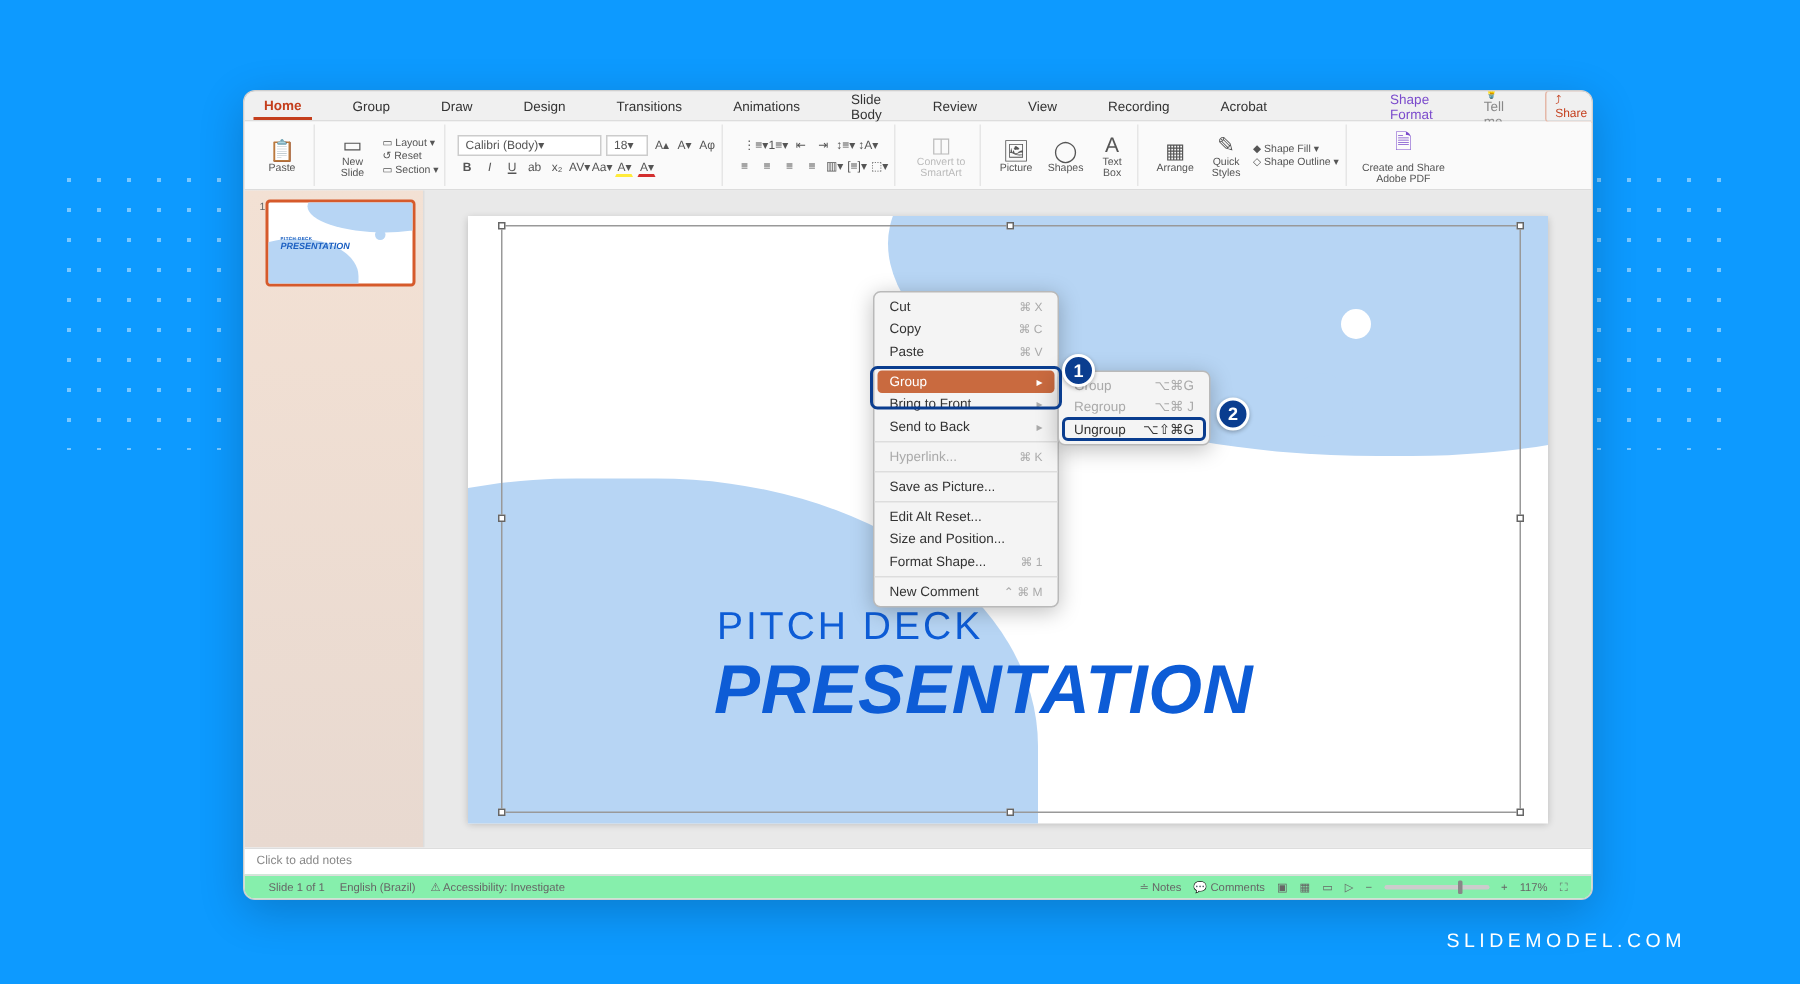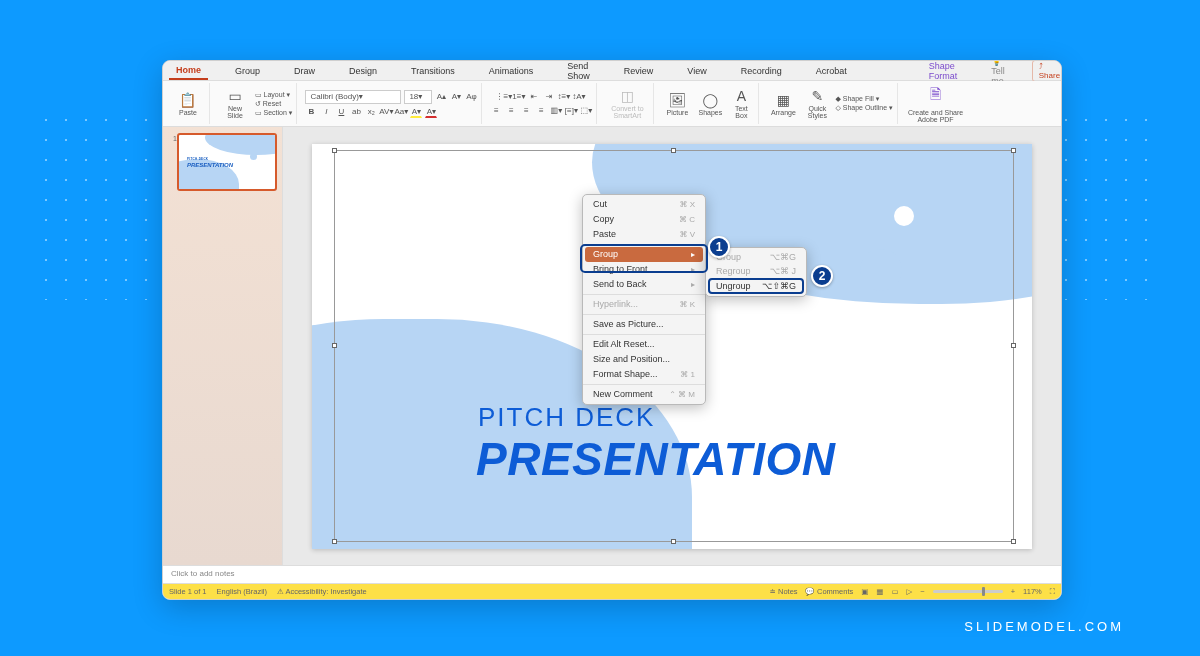--- a/index.html
+++ b/index.html
@@ -52,42 +52,42 @@
   .cmenu hr { border: none; border-top: 1px solid #ddd; margin: 2px 0; }
   .submenu { position: absolute; left: 393px; top: 103px; width: 102px; background: #f4f4f4; border: 1px solid #b9b9b9; border-radius: 5px; box-shadow: 0 3px 14px rgba(0,0,0,0.25); font-size: 9px; z-index: 11; padding: 2px; }
   .submenu .mi { display: flex; justify-content: space-between; padding: 2px 8px; color: #333; cursor: pointer; }
   .submenu .mi.disabled { color: #aaa; }
   .submenu .mi.hl { border: 2px solid #0a3d8f; border-radius: 4px; padding: 1px 6px; }
   .hlcircle { position: absolute; color: #fff; background: #0a3d8f; font-weight: 900; font-size: 12px; width: 22px; height: 22px; border-radius: 50%; display: flex; align-items: center; justify-content: center; z-index: 20; border: 2px solid #fff; box-shadow: 0 1px 3px rgba(0,0,0,0.3); }
   .hl1 { left: 396px; top: 92px; }
   .hl2 { left: 499px; top: 121px; }
   .grouphl { position: absolute; left: 268px; top: 100px; width: 128px; height: 29px; border: 2px solid #0a3d8f; border-radius: 5px; z-index: 15; pointer-events: none; }
   .notesbar { height: 18px; background: #fff; border-top: 1px solid #ddd; font-size: 8px; color: #888; padding: 3px 8px; }
-  .statusbar { height: 16px; background: #fde047; border-top: 1px solid #ddd; display: flex; align-items: center; font-size: 7.5px; color: #666; padding: 0 6px; gap: 10px; }
+  .statusbar { height: 16px; background: #86efac; border-top: 1px solid #ddd; display: flex; align-items: center; font-size: 7.5px; color: #666; padding: 0 16px; gap: 10px; }
   .statusbar .right { margin-left: auto; display: flex; align-items: center; gap: 8px; }
   .zoomslider { width: 70px; height: 3px; background: #ccc; border-radius: 2px; position: relative; }
   .zoomslider::after { content: ''; position: absolute; right: 18px; top: -3px; width: 3px; height: 9px; background: #888; border-radius: 1px; }
   .brand { position: absolute; right: 76px; bottom: 22px; color: #fff; font-size: 13px; letter-spacing: 3px; font-weight: 400; z-index: 3; }
   .cb { color: #7b4bcc; }
 </style>
 </head>
 <body>
 
 <div class="dots"></div>
 
 <div class="app">
 
   <div class="tabbar">
     <div class="tab active">Home</div>
     <div class="tab">Group</div>
     <div class="tab">Draw</div>
     <div class="tab">Design</div>
     <div class="tab">Transitions</div>
     <div class="tab">Animations</div>
-    <div class="tab">Send Show</div>
+    <div class="tab">Slide Body</div>
     <div class="tab">Review</div>
     <div class="tab">View</div>
     <div class="tab">Recording</div>
     <div class="tab">Acrobat</div>
     <div class="tab special">Shape Format</div>
     <div class="tab tellme">💡 <span>Tell me</span></div>
     <div class="share">⤴ <span>Share</span></div>
   </div>
 
   <div class="ribbon">

